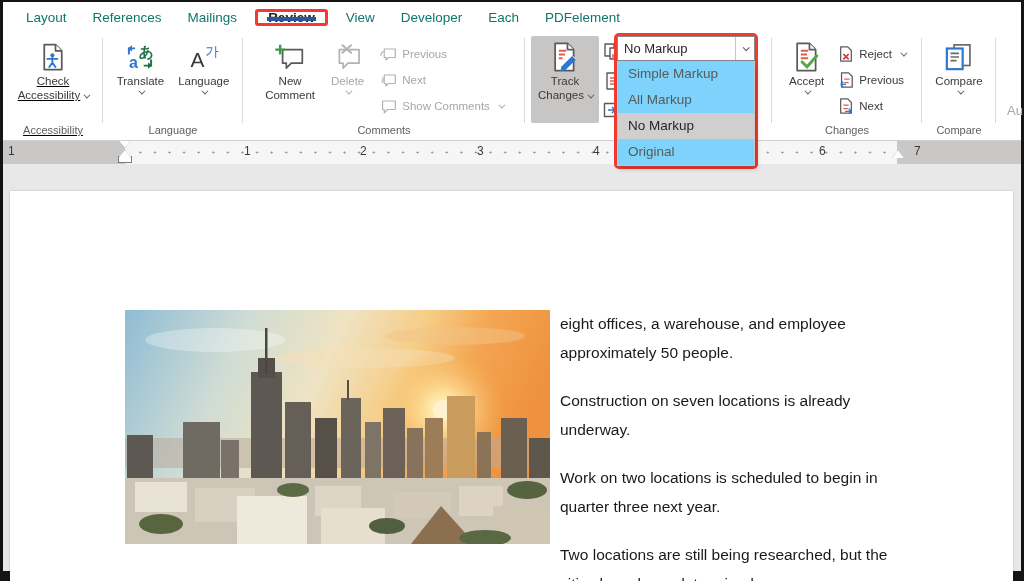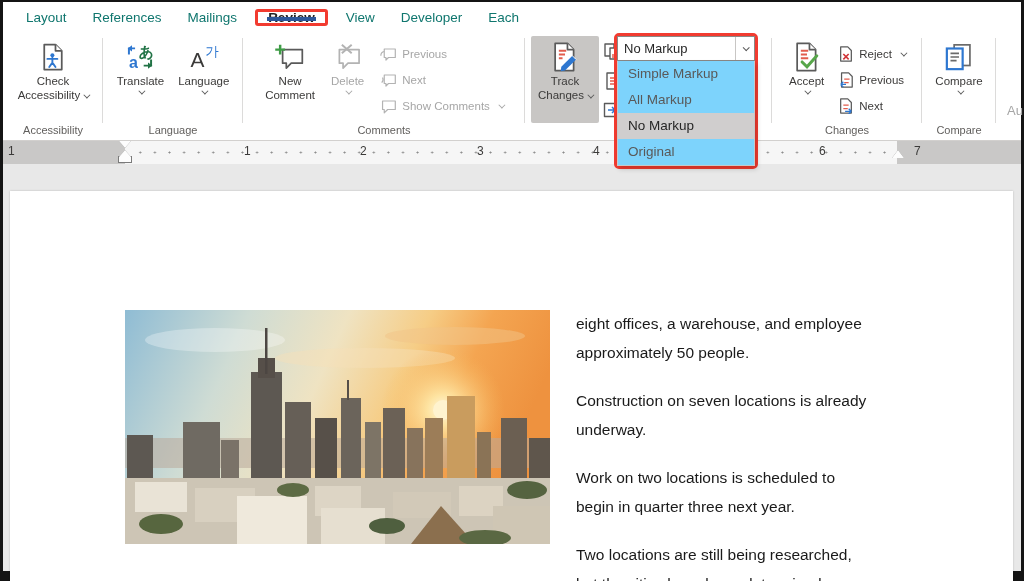--- a/index.html
+++ b/index.html
@@ -29,21 +29,21 @@
   .chev.alone { margin:2px 0 0 0; }
   .chev.gray { border-color:#a6a6a6; }
   .smallcol { display:flex; flex-direction:column; justify-content:flex-start; gap:2px; padding-top:6px; }
   .smallbtn { display:flex; align-items:center; gap:5px; height:24px; padding:0 4px; font-size:11.5px; color:#3b3a39; white-space:nowrap; }
   .smallbtn.dis { color:#a6a6a6; }
   .trackbtn { background:#c8c6c4; }
   .iconcol { display:flex; flex-direction:column; gap:7px; padding-top:7px; margin-left:4px; }
   .partial-au { position:absolute; right:-2px; top:70px; font-size:13px; color:#a6a6a6; }
 
   
-  .g-access { width:100px; } .g-lang { width:140px; } .g-comments { width:282px; }
+  .g-access { width:100px;text-decoration:underline; } .g-lang { width:140px; } .g-comments { width:282px; }
   .g-tracking { width:247px; } .g-changes { width:150px; } .g-compare { width:74px; }
   .g-partial { width:25px; }
 
   
   .tracking-popup { position:absolute; left:611px; top:31px; width:144px; z-index:50; border:3px solid #f23b30; border-radius:5px; background:#fff; }
   .combo { display:flex; align-items:center; height:25px; border:1px solid #8a8886; background:#fff; }
   .combo-value { flex:1; font-size:13px; color:#262626; padding-left:6px; white-space:nowrap; }
   .combo-arrow { width:19px; height:100%; display:flex; align-items:center; justify-content:center; border-left:1px solid #c8c6c4; }
   .combo-arrow .chev { margin:0; transform:rotate(45deg) translateY(-1px); }
   .ddlist { background:#7dd3fc; border:1px solid #c8c8c8; border-top:none; box-shadow:2px 3px 5px rgba(0,0,0,.18); }
@@ -68,21 +68,21 @@
   
   .docarea { position:relative; height:407px; background:#e8e8e8; }
   .page { position:absolute; left:7px; top:27px; width:1003px; bottom:-10px; background:#fff; box-shadow:0 0 2px rgba(0,0,0,.2); padding:112px 118px 0 115px; }
   .doc-text { font-size:15.5px; color:#1a1a1a; }
   .p1 { line-height:26px; white-space:nowrap; }
   .p1 b { font-weight:bold; }
   .content-row { display:flex; margin-top:7px; }
   .doc-image { width:425px; height:234px; flex:0 0 auto; }
   .doc-image svg { display:block; width:425px; height:234px; }
   .right-col { width:332px; margin-left:10px; }
-  .right-col p { margin:0 16px 20px; line-height:28.5px; }
+  .right-col p { margin:0 0 20px; line-height:28.5px; }
 
   svg .st { stroke:#5a5a5a; fill:#fff; stroke-width:1.4; stroke-linejoin:round; }
   svg .stg { stroke:#b3b3b3; fill:#fff; stroke-width:1.4; stroke-linejoin:round; }
   svg text { font-family:"Liberation Sans", sans-serif; }
 </style>
 </head>
 <body>
 
 <div class="screen">
   <div class="app">
@@ -91,20 +91,21 @@
       <div class="tab">Layout</div>
       <div class="tab">References</div>
       <div class="tab">Mailings</div>
       <div class="tab-review-wrap">
         <div class="tab">Review</div>
         <div class="review-underline"></div>
       </div>
       <div class="tab">View</div>
       <div class="tab">Developer</div>
       <div class="tab">Each</div>
+      <div class="tab">PDFelement</div>
     </div>
 
     <div class="ribbon">
 
       <div class="rgroup g-access">
         <div class="rbody">
           <div class="bigbtn">
             <span class="ic">
               <svg width="30" height="30" viewBox="0 0 24 24">
                 <path class="st" d="M5 2 h9 l5 5 v15 H5 z"></path>

